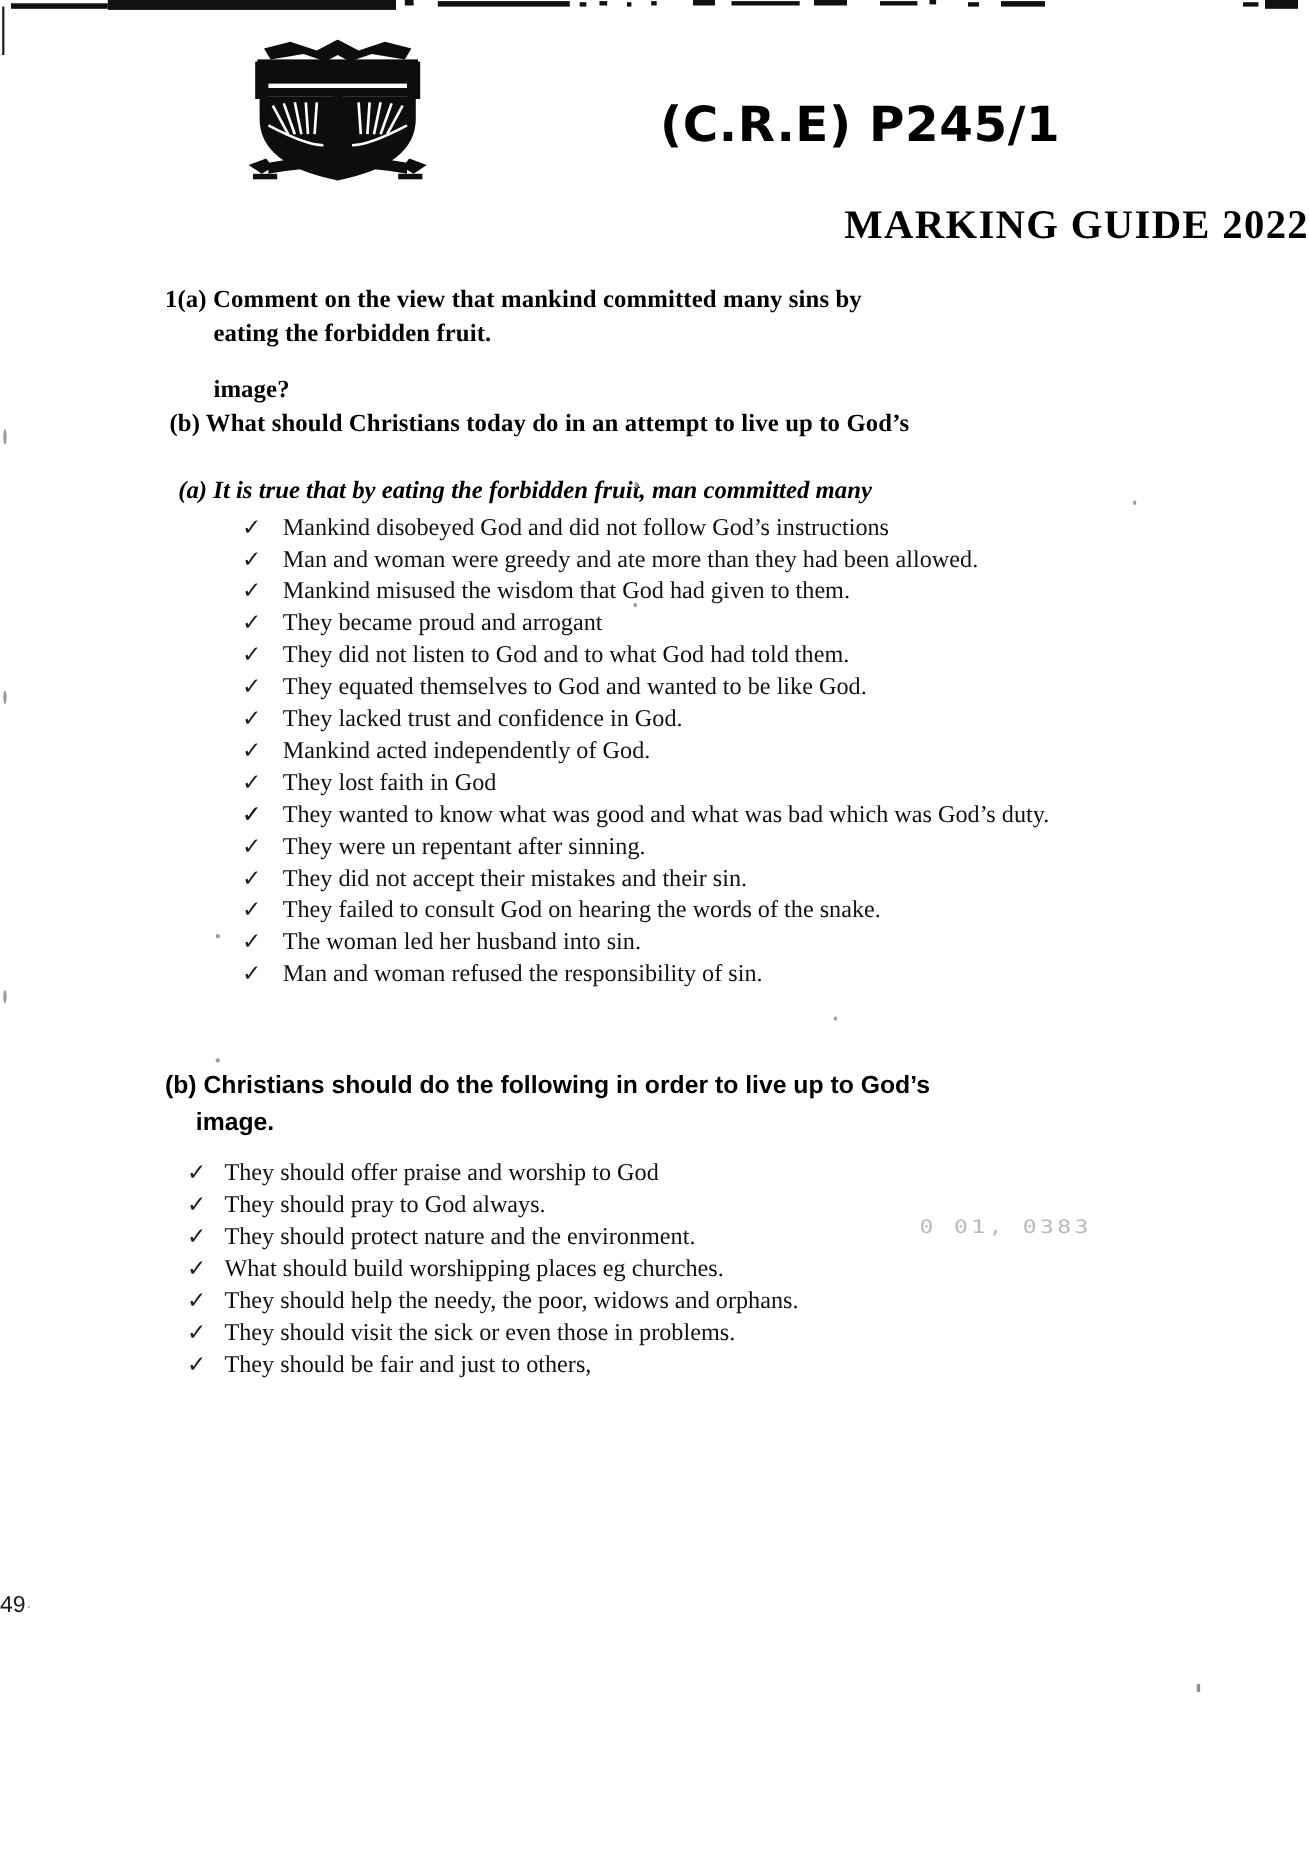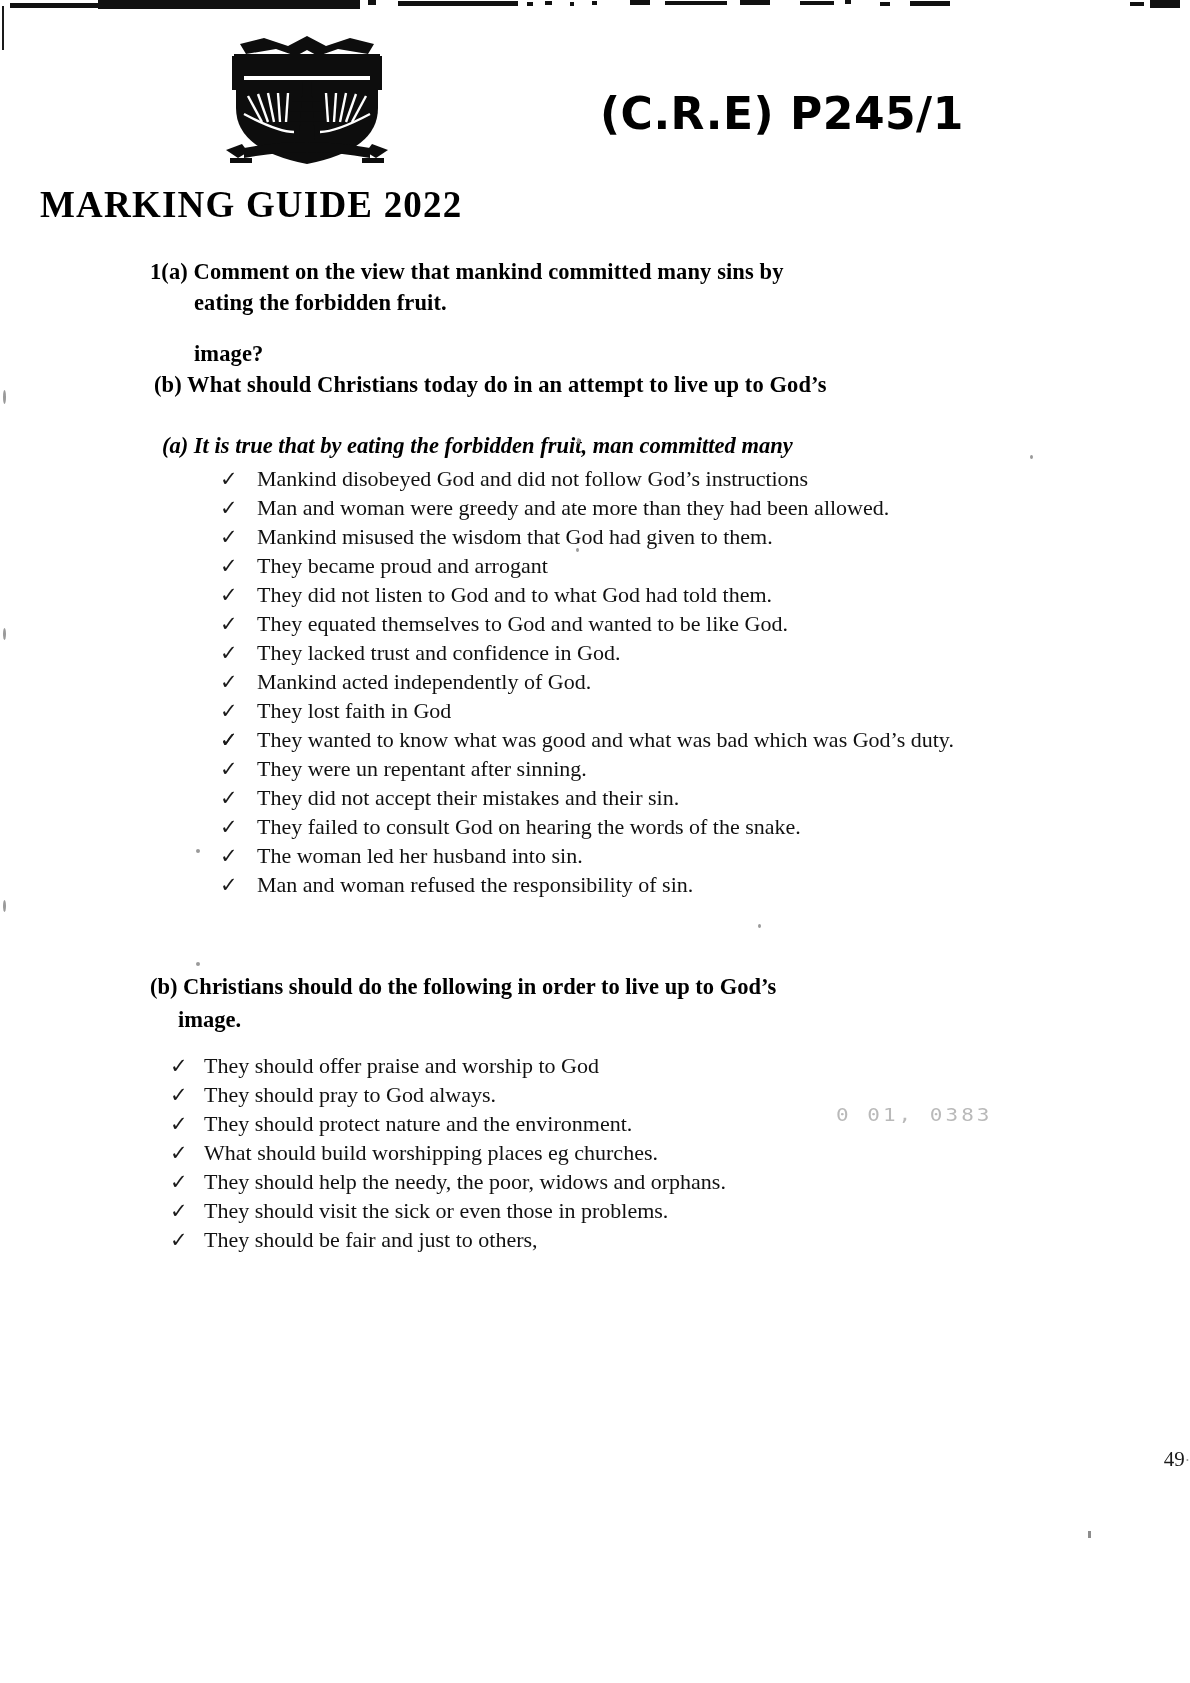--- a/index.html
+++ b/index.html
@@ -72,26 +72,26 @@
     font-size: 44px;
     letter-spacing: 0.5px;
     color: #000;
     white-space: nowrap;
   }
   .guide-title {
     position: absolute;
     top: 183px;
     left: 0;
     width: 1190px;
-    text-align: left;
+    text-align: right;
     font-family: "Liberation Serif", serif;
     font-weight: 700;
     font-size: 37px;
     letter-spacing: 1.2px;
-    padding-left: 40px;
+    padding-left: 87px;
     box-sizing: border-box;
   }
 
   
   .content {
     position: absolute;
     top: 256px;
     left: 150px;
     width: 900px;
   }
@@ -118,21 +118,21 @@
     font-size: 22.5px;
     line-height: 31px;
     padding-left: 40px;
     text-indent: -40px;
     margin-left: 12px;
     margin-top: 30px;
     margin-bottom: 4px;
   }
 
   .sec-b-head {
-    font-family: Liberation Serif, serif;
+    font-family: Liberation Sans, sans-serif;
     font-weight: 700;
     font-size: 22.5px;
     line-height: 33px;
     padding-left: 36px;
     text-indent: -36px;
     margin-left: 0px;
     margin-top: 0;
   }
 
   ul.checklist {
@@ -184,22 +184,22 @@
 
   .gap {
     height: 32px;
   }
 
   .page-number {
     position: absolute;
     left: 0;
     top: 1447px;
     width: 1190px;
-    text-align: right;
-    font-family: Liberation Serif, serif;
+    text-align: left;
+    font-family: Liberation Sans, sans-serif;
     font-size: 21px;
     color: #1a1a1a;
   }
   .page-number .dot-after {
     color: #9b9b9b;
     font-size: 16px;
   }
 
   .bottom-speck {
     position: absolute;

